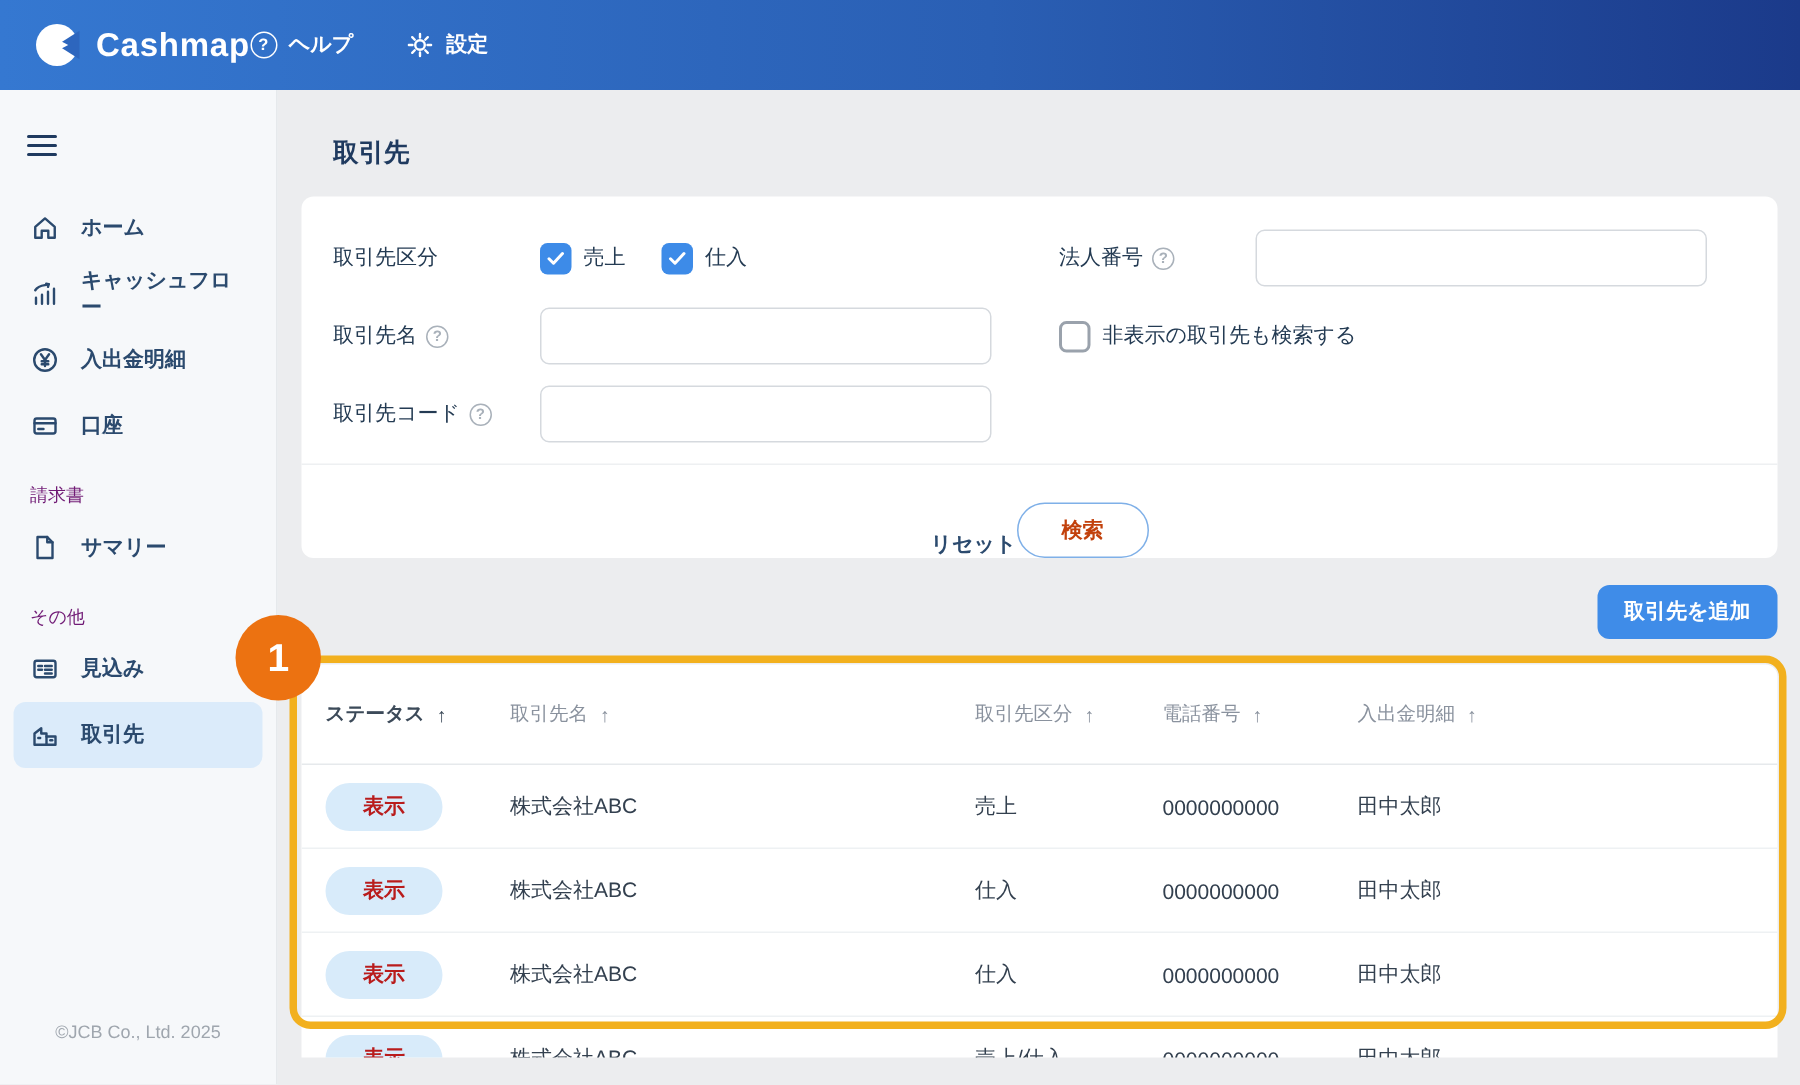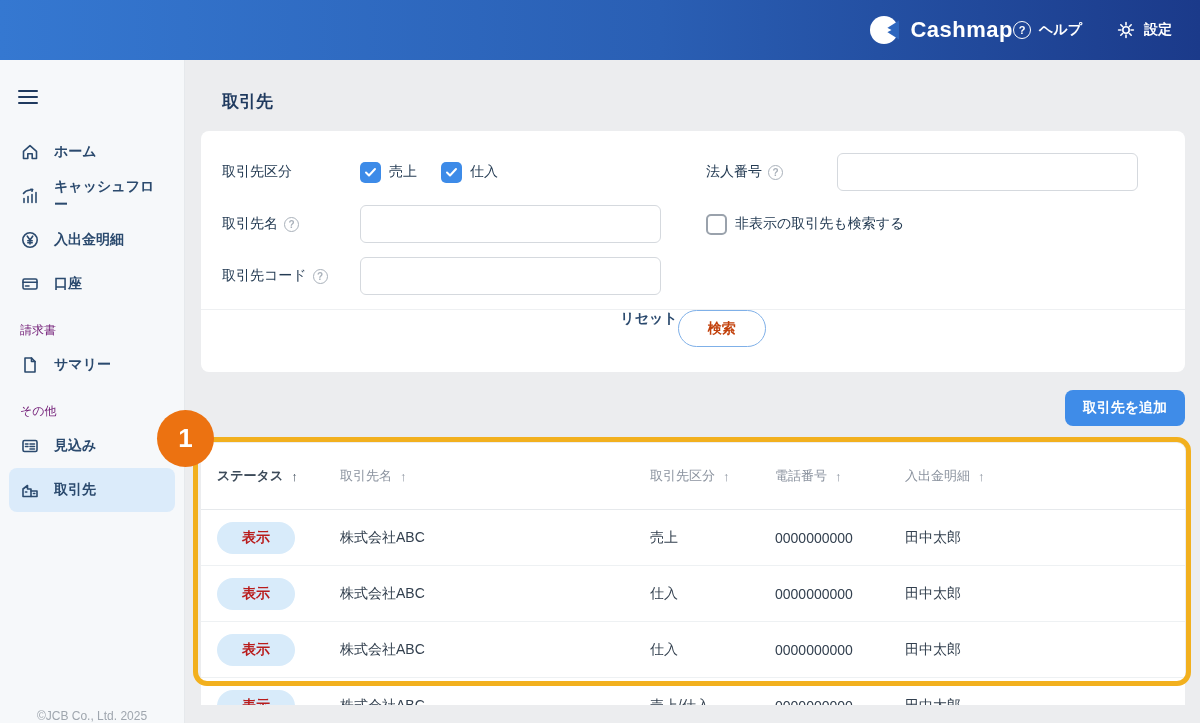--- a/index.html
+++ b/index.html
@@ -1,21 +1,21 @@
 <!DOCTYPE html>
 <html><head>
 <meta charset="utf-8">
 <style>
   * { margin:0; padding:0; box-sizing:border-box; }
   html,body { width:1200px; height:723px; overflow:hidden; }
   body { font-family:"Liberation Sans","DejaVu Sans",sans-serif; background:#ECEDEF; color:#26466F; }
 
   
   .app-header {
-    height:60px; display:flex; align-items:center; justify-content:flex-end;
+    height:60px; display:flex; align-items:center; justify-content:flex-start;
     padding:0 28px 0 22px;
     background:linear-gradient(90deg,#3578D1 0%,#2A5FB4 55%,#1B3A8A 100%);
   }
   .brand { display:flex; align-items:center; gap:10px; }
   .brand-name { color:#fff; font-size:22px; font-weight:bold; letter-spacing:.5px; }
   .header-right { display:flex; align-items:center; gap:34px; }
   .header-link { display:flex; align-items:center; gap:8px; color:#fff; font-size:14px; font-weight:600; cursor:pointer; }
   .help-circle { width:18px; height:18px; border:1.5px solid #fff; border-radius:50%; display:flex; align-items:center; justify-content:center; font-size:11px; font-weight:bold; color:#fff; }
 
   
@@ -26,42 +26,42 @@
     width:185px; min-width:185px; background:#F6F8FA; border-right:1px solid #E6E9EC;
     position:relative; padding-top:14px;
   }
   .hamburger { width:20px; height:14px; margin:16px 0 26px 18px; display:flex; flex-direction:column; justify-content:space-between; cursor:pointer; }
   .hamburger span { display:block; height:2px; background:#1F3A5F; border-radius:1px; }
   .nav-item { display:flex; align-items:center; gap:14px; height:44px; margin:0 9px; padding:0 11px; border-radius:8px; font-size:14px; font-weight:600; color:#2B4A6E; cursor:pointer; }
   .nav-item.selected { background:#DBEBFA; }
   .nav-icon { width:20px; height:20px; display:flex; align-items:center; justify-content:center; }
   .nav-icon svg { width:20px; height:20px; }
   .section-label { font-size:12px; color:#701a75; margin:16px 0 4px 20px; }
-  .sidebar-footer { position:absolute; bottom:0; width:100%; text-align:center; font-size:12px; color:#9FA6AE; }
+  .sidebar-footer { position:absolute; bottom:28px; width:100%; text-align:center; font-size:12px; color:#9FA6AE; }
 
   
   .main { flex:1; padding:0 15px 0 16px; position:relative; }
   .page-title { font-size:17px; font-weight:bold; color:#1F3A5F; margin:30px 0 18px 21px; }
 
   .filter-card { background:#fff; border-radius:8px; }
   .filter-body { display:flex; padding:22px 21px 14px 21px; }
   .filter-col-left { width:470px; }
   .filter-col-right { flex:1; padding-left:14px; }
   .filter-row { display:flex; align-items:center; min-height:38px; margin-bottom:14px; }
   .filter-label { width:138px; min-width:138px; font-size:14px; color:#243B53; display:flex; align-items:center; gap:6px; }
   .filter-label-right { width:131px; min-width:131px; }
   .q-circle { width:15px; height:15px; border:1.4px solid #A9B1BA; border-radius:50%; color:#A9B1BA; font-size:10px; font-weight:bold; display:inline-flex; align-items:center; justify-content:center; }
   .text-input { width:301px; height:38px; border:1px solid #D5D9DE; border-radius:6px; background:#fff; font-size:14px; padding:0 10px; outline:none; }
   .checkbox-group { display:flex; align-items:center; gap:24px; }
   .cb-wrap { display:flex; align-items:center; gap:8px; font-size:14px; color:#243B53; cursor:pointer; }
   .cb { width:21px; height:21px; border-radius:5px; display:flex; align-items:center; justify-content:center; }
   .cb.checked { background:#3D8BE8; }
   .cb.unchecked { background:#fff; border:2px solid #9AA2AC; }
   .cb svg { width:13px; height:13px; }
-  .filter-footer { border-top:1px solid #EEF0F2; height:63px; display:flex; align-items:flex-start; justify-content:center; }
+  .filter-footer { border-top:1px solid #EEF0F2; height:63px; display:flex; align-items:flex-end; justify-content:center; }
   .reset-btn { background:none; border:none; font-size:14px; font-weight:bold; color:#2B4A6E; cursor:pointer; font-family:inherit; }
   .search-btn { width:88px; height:37px; border-radius:19px; border:1.5px solid #7FB0E8; background:#fff; color:#c2410c; font-size:14px; font-weight:bold; cursor:pointer; font-family:inherit; }
 
   .add-row { display:flex; justify-content:flex-end; margin:18px 0 17px 0; }
   .add-btn { height:36px; padding:0 18px; background:#3F8CE8; border:none; border-radius:8px; color:#fff; font-size:14px; font-weight:bold; cursor:pointer; font-family:inherit; }
 
   
   .table-wrap { position:relative; }
   .table-card { background:#fff; border-radius:8px 8px 0 0; height:262px; overflow:hidden; }
   .tbl-row { display:grid; grid-template-columns:123px 310px 125px 130px auto; align-items:center; padding:0 16px; }

